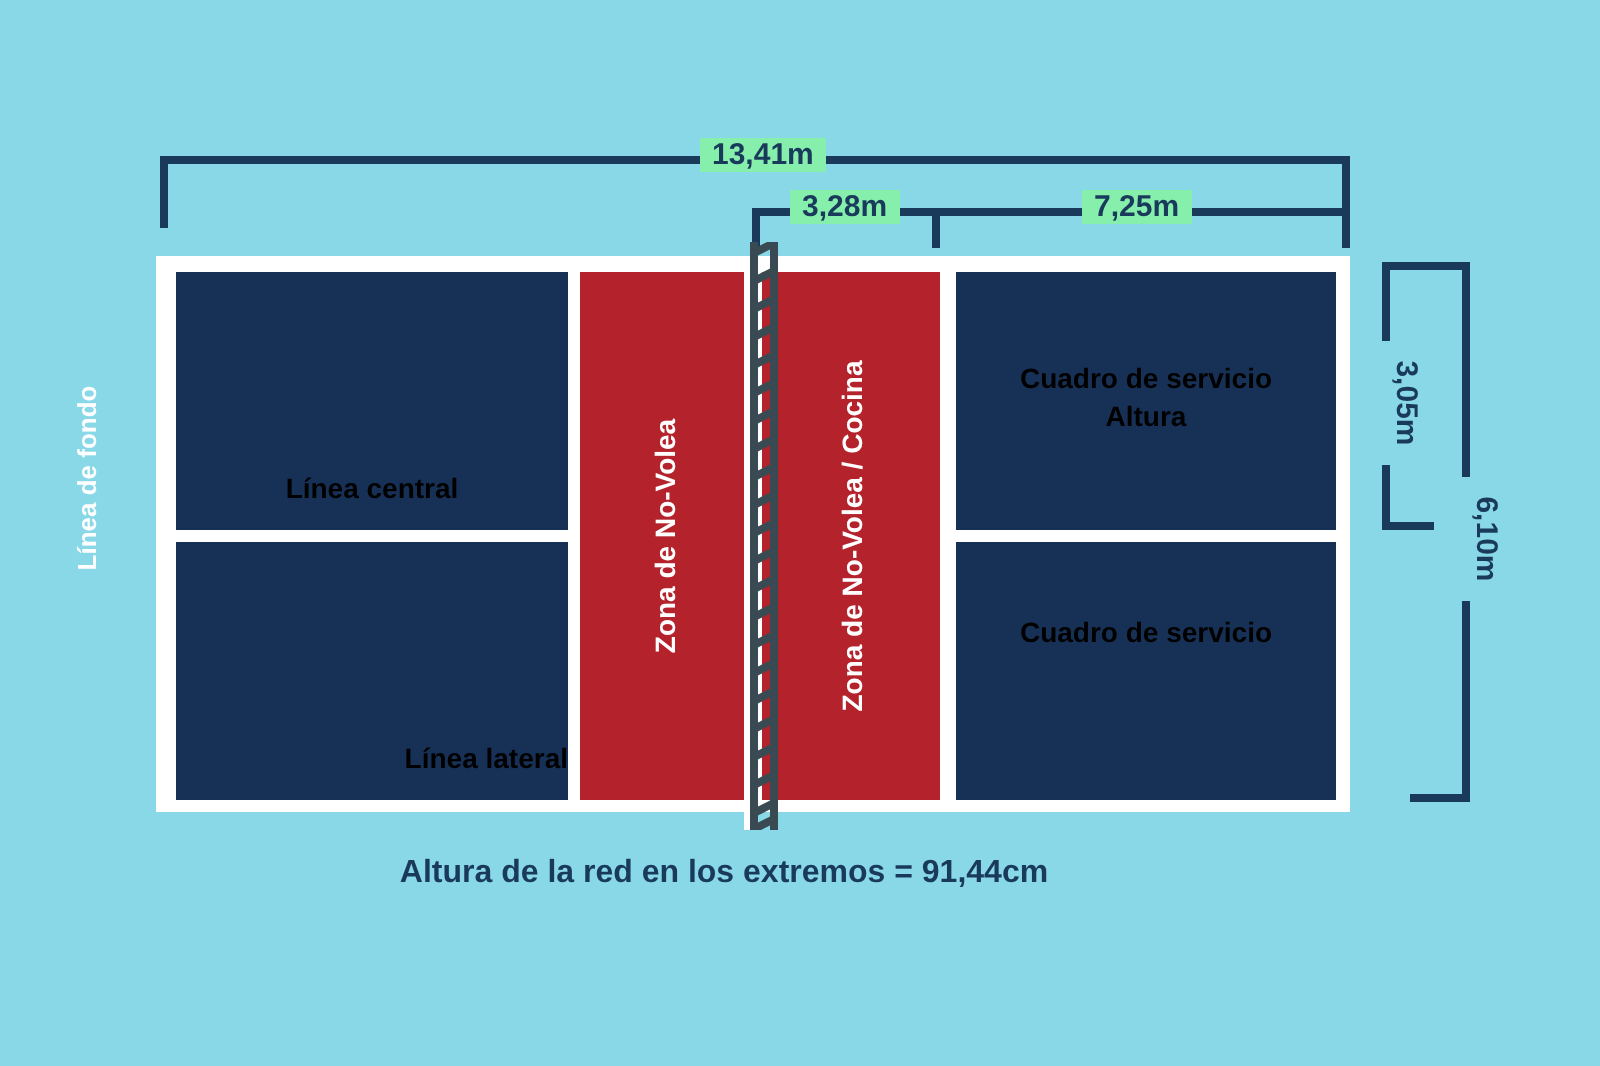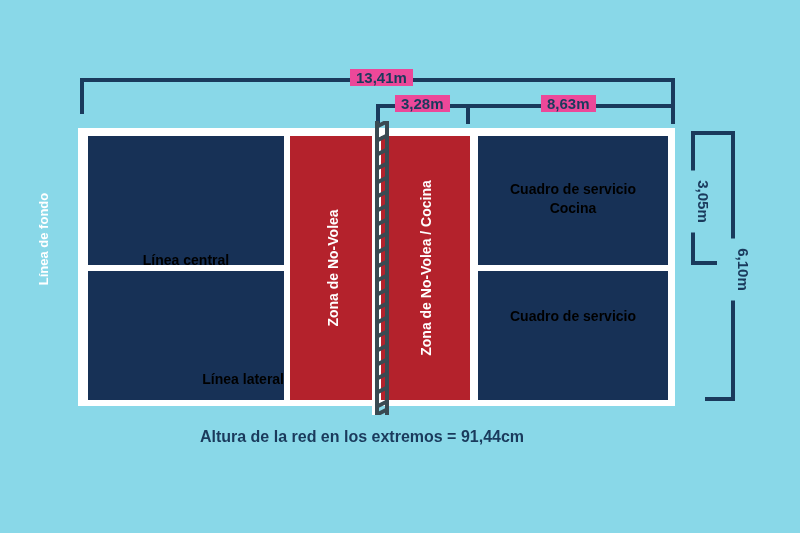--- a/index.html
+++ b/index.html
@@ -56,21 +56,21 @@
   
   .court-label {
     position: absolute;
     color: #000000;
     font-weight: bold;
     font-size: 14px;
     text-align: center;
     line-height: 1.35;
     white-space: nowrap;
   }
-  .label-linea-central { left: 88px;  top: 235px; width: 196px; margin-top: 16px; }
+  .label-linea-central { left: 88px;  top: 235px; width: 196px; }
   .label-linea-lateral { left: 88px;  top: 370px; width: 196px; text-align: right; }
   .label-servicio-der  { left: 478px; top: 180px; width: 190px; }
   .label-servicio-izq  { left: 478px; top: 307px; width: 190px; }
 
   .rot-label {
     position: absolute;
     color: #ffffff;
     font-weight: bold;
     font-size: 14px;
     white-space: nowrap;
@@ -131,21 +131,21 @@
   }
   .dim-h { height: 4px; }
   .dim-v { width: 4px; }
 
   .dim-text {
     position: absolute;
     color: #1a3a5c;
     font-weight: bold;
     font-size: 15px;
     white-space: nowrap;
-    background: #ec4899;
+    background: #86efac;
     padding: 0 6px;
   }
   .dim-text-v {
     position: absolute;
     color: #1a3a5c;
     font-weight: bold;
     font-size: 15px;
     white-space: nowrap;
     background: #89d8e8;
     padding: 4px 0;
@@ -177,21 +177,21 @@
   <div class="dim dim-v" style="left:671px; top:78px; height:36px;"></div>
   <div class="dim-text" style="left:350px; top:69px;">13,41m</div>
 
   <div class="dim dim-h" style="left:376px; top:104px; width:94px;"></div>
   <div class="dim dim-v" style="left:376px; top:104px; height:20px;"></div>
   <div class="dim dim-v" style="left:466px; top:104px; height:20px;"></div>
   <div class="dim-text" style="left:395px; top:95px;">3,28m</div>
 
   <div class="dim dim-h" style="left:466px; top:104px; width:209px;"></div>
   <div class="dim dim-v" style="left:671px; top:104px; height:20px;"></div>
-  <div class="dim-text" style="left:541px; top:95px;">8,63m</div>
+  <div class="dim-text" style="left:541px; top:95px;">7,25m</div>
 
   <div class="court-frame"></div>
 
   <div class="cell navy lbox-top"></div>
   <div class="cell navy lbox-bottom"></div>
 
   <div class="cell red kitchen-left"></div>
   <div class="cell red kitchen-right"></div>
 
   <div class="cell navy rbox-top"></div>
@@ -232,21 +232,21 @@
 
   <div class="rot-label label-kitchen-left">
     <span>Zona de No-Volea</span>
   </div>
   <div class="rot-label label-kitchen-right">
     <span>Zona de No-Volea / Cocina</span>
   </div>
 
   <div class="court-label label-servicio-der">
     <div>Cuadro de servicio</div>
-    <div>Cocina</div>
+    <div>Altura</div>
   </div>
   <div class="court-label label-servicio-izq">
     <div>Cuadro de servicio</div>
   </div>
 
   <div class="label-fondo">Línea de fondo</div>
 
   <div class="dim dim-v" style="left:691px; top:131px; height:134px;"></div>
   <div class="dim dim-h" style="left:691px; top:131px; width:26px;"></div>
   <div class="dim dim-h" style="left:691px; top:261px; width:26px;"></div>

